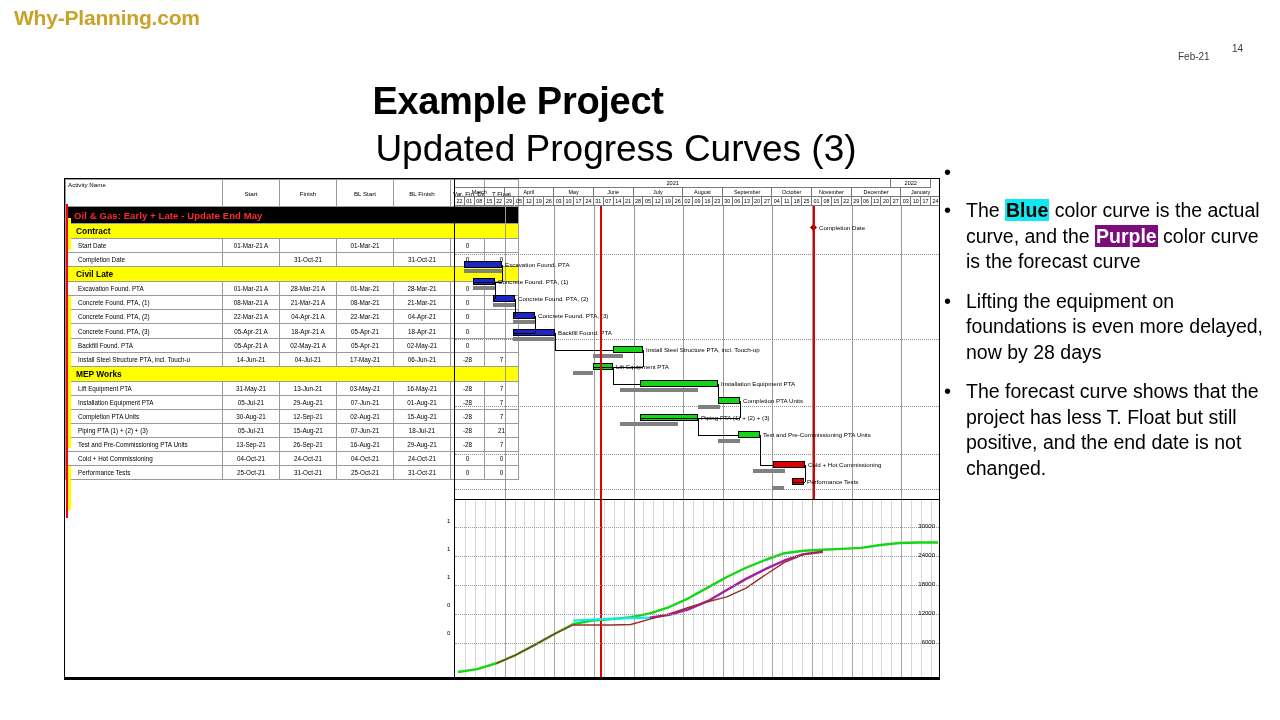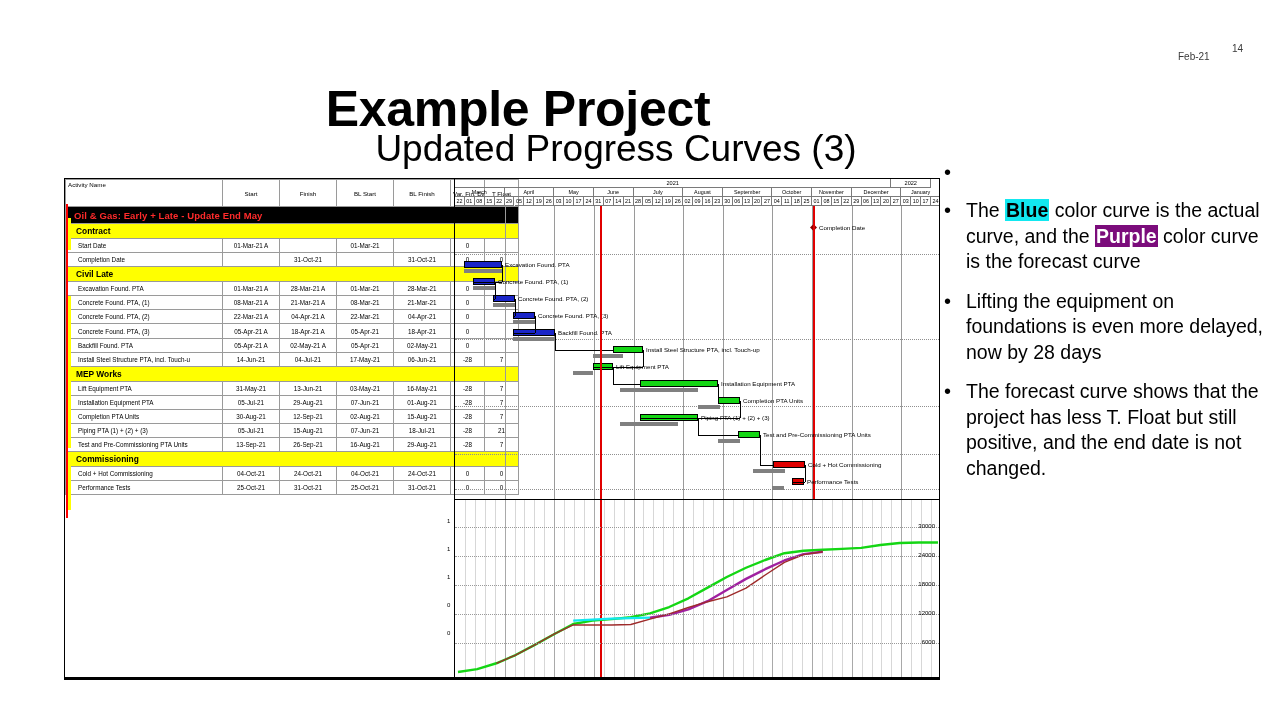--- a/index.html
+++ b/index.html
@@ -16,21 +16,21 @@
     position: absolute; left: 14px; top: 6px;
     font-size: 21px; font-weight: bold; color: #C9A227;
     letter-spacing: -0.2px;
   }
   #meta-date { position: absolute; left: 1178px; top: 43px; font-size: 10px; color: #3b3b3b; margin-top: 8px; }
   #meta-page { position: absolute; left: 1232px; top: 43px; font-size: 10px; color: #3b3b3b; }
 
   
   #title1 {
     position: absolute; left: 0; top: 80px; width: 1084px;
-    text-align: center; font-size: 50px; font-weight: bold; color: #000;
+    text-align: center; font-size: 38px; font-weight: bold; color: #000;
     letter-spacing: -0.3px;
   }
   #title1 span { position: relative; left: -24px; }
   #title2 {
     position: absolute; left: 0; top: 128px; width: 1280px;
     text-align: center; font-size: 37px; font-weight: normal; color: #000;
   }
   #title2 span { position: relative; left: -24px; }
 
   
@@ -103,20 +103,21 @@
      clip-path: polygon(50% 0,100% 50%,50% 100%,0 50%); }
   .ytick { position: absolute; font-size: 6px; color: #000; }
   .gline-h { position: absolute; left: 0; right: 0; border-top: 1px dotted #9a9a9a; }
   #fig-bottom-border { position: absolute; left: 0; right: 0; bottom: 0; height: 2px; background: #000; }
 </style>
 </head>
 <body>
 
 <div id="slide">
 
+  <div id="brand">Why-Planning.com</div>
   <div id="meta-date">Feb-21</div>
   <div id="meta-page">14</div>
 
   <div id="title1"><span>Example Project</span></div>
   <div id="title2"><span>Updated Progress Curves (3)</span></div>
 
   <div id="bullets">
       <div class="bullet">
         <div class="dot">•</div>
       </div>
@@ -271,23 +272,20 @@
                 <td class="c-num">21</td>
               </tr>
               <tr class="norm">
                 <td class="c-name">Test and Pre-Commissioning PTA Units</td>
                 <td class="c-dt">13-Sep-21</td>
                 <td class="c-dt">26-Sep-21</td>
                 <td class="c-dt">16-Aug-21</td>
                 <td class="c-dt">29-Aug-21</td>
                 <td class="c-num">-28</td>
                 <td class="c-num">7</td>
-              </tr>
-              <tr class="yellow">
-                <td colspan="7">Commissioning</td>
               </tr>
               <tr class="norm">
                 <td class="c-name">Cold + Hot Commissioning</td>
                 <td class="c-dt">04-Oct-21</td>
                 <td class="c-dt">24-Oct-21</td>
                 <td class="c-dt">04-Oct-21</td>
                 <td class="c-dt">24-Oct-21</td>
                 <td class="c-num">0</td>
                 <td class="c-num">0</td>
               </tr>

